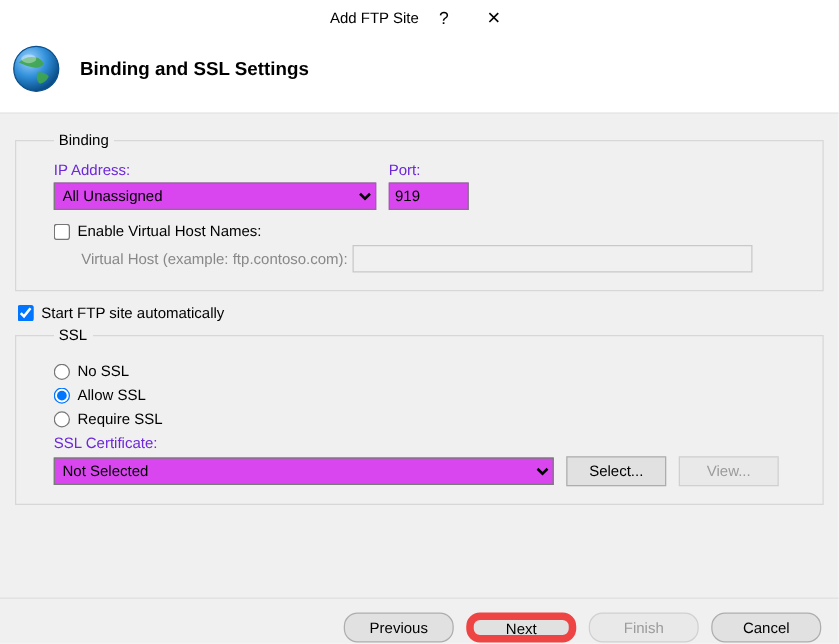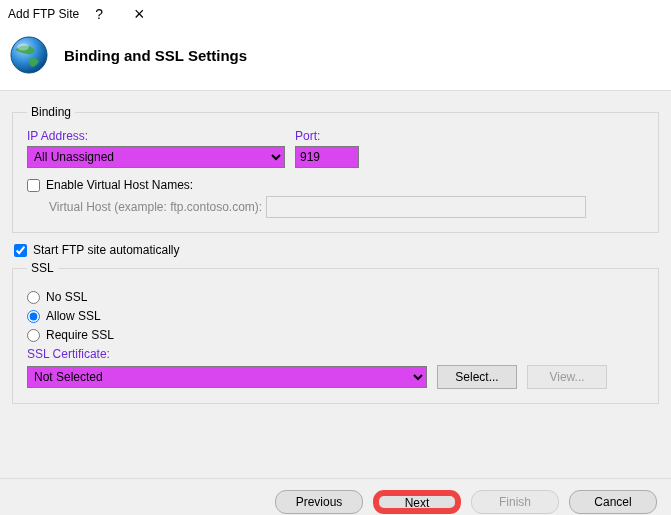--- a/index.html
+++ b/index.html
@@ -9,21 +9,21 @@
     font-size: 12px;
     background: #fff;
     color: #000;
     width: 671px;
     height: 515px;
     overflow: hidden;
   }
   .titlebar {
     display: flex;
     align-items: center;
-    justify-content: flex-start;
+    justify-content: center;
     height: 28px;
     padding: 0 0 0 8px;
     font-size: 12px;
   }
   .titlebar-right { display: flex; align-items: center; }
   .tbtn { width: 40px; height: 28px; display:flex; align-items:center; justify-content:center; font-size:14px; }
   .header {
     display: flex;
     align-items: center;
     gap: 14px;
@@ -33,21 +33,21 @@
   .header h1 { font-size: 15px; font-weight: bold; margin: 0; }
   .globe { width: 42px; height: 42px; }
   .content {
     background: #f0f0f0;
     padding: 14px 12px 0 12px;
     height: 387px;
   }
   fieldset.grp {
     border: 1px solid #d7d7d7;
     border-radius: 0;
-    padding: 10px 14px 14px 14px;
+    padding: 10px 14px 14px 30px;
     margin: 0 0 10px 0;
     background: #f0f0f0;
   }
   fieldset.grp > legend {
     padding: 0 4px;
     font-size: 12px;
     color: #000;
   }
   .row { display: flex; gap: 10px; align-items: flex-end; }
   .col { display: flex; flex-direction: column; gap: 2px; }

